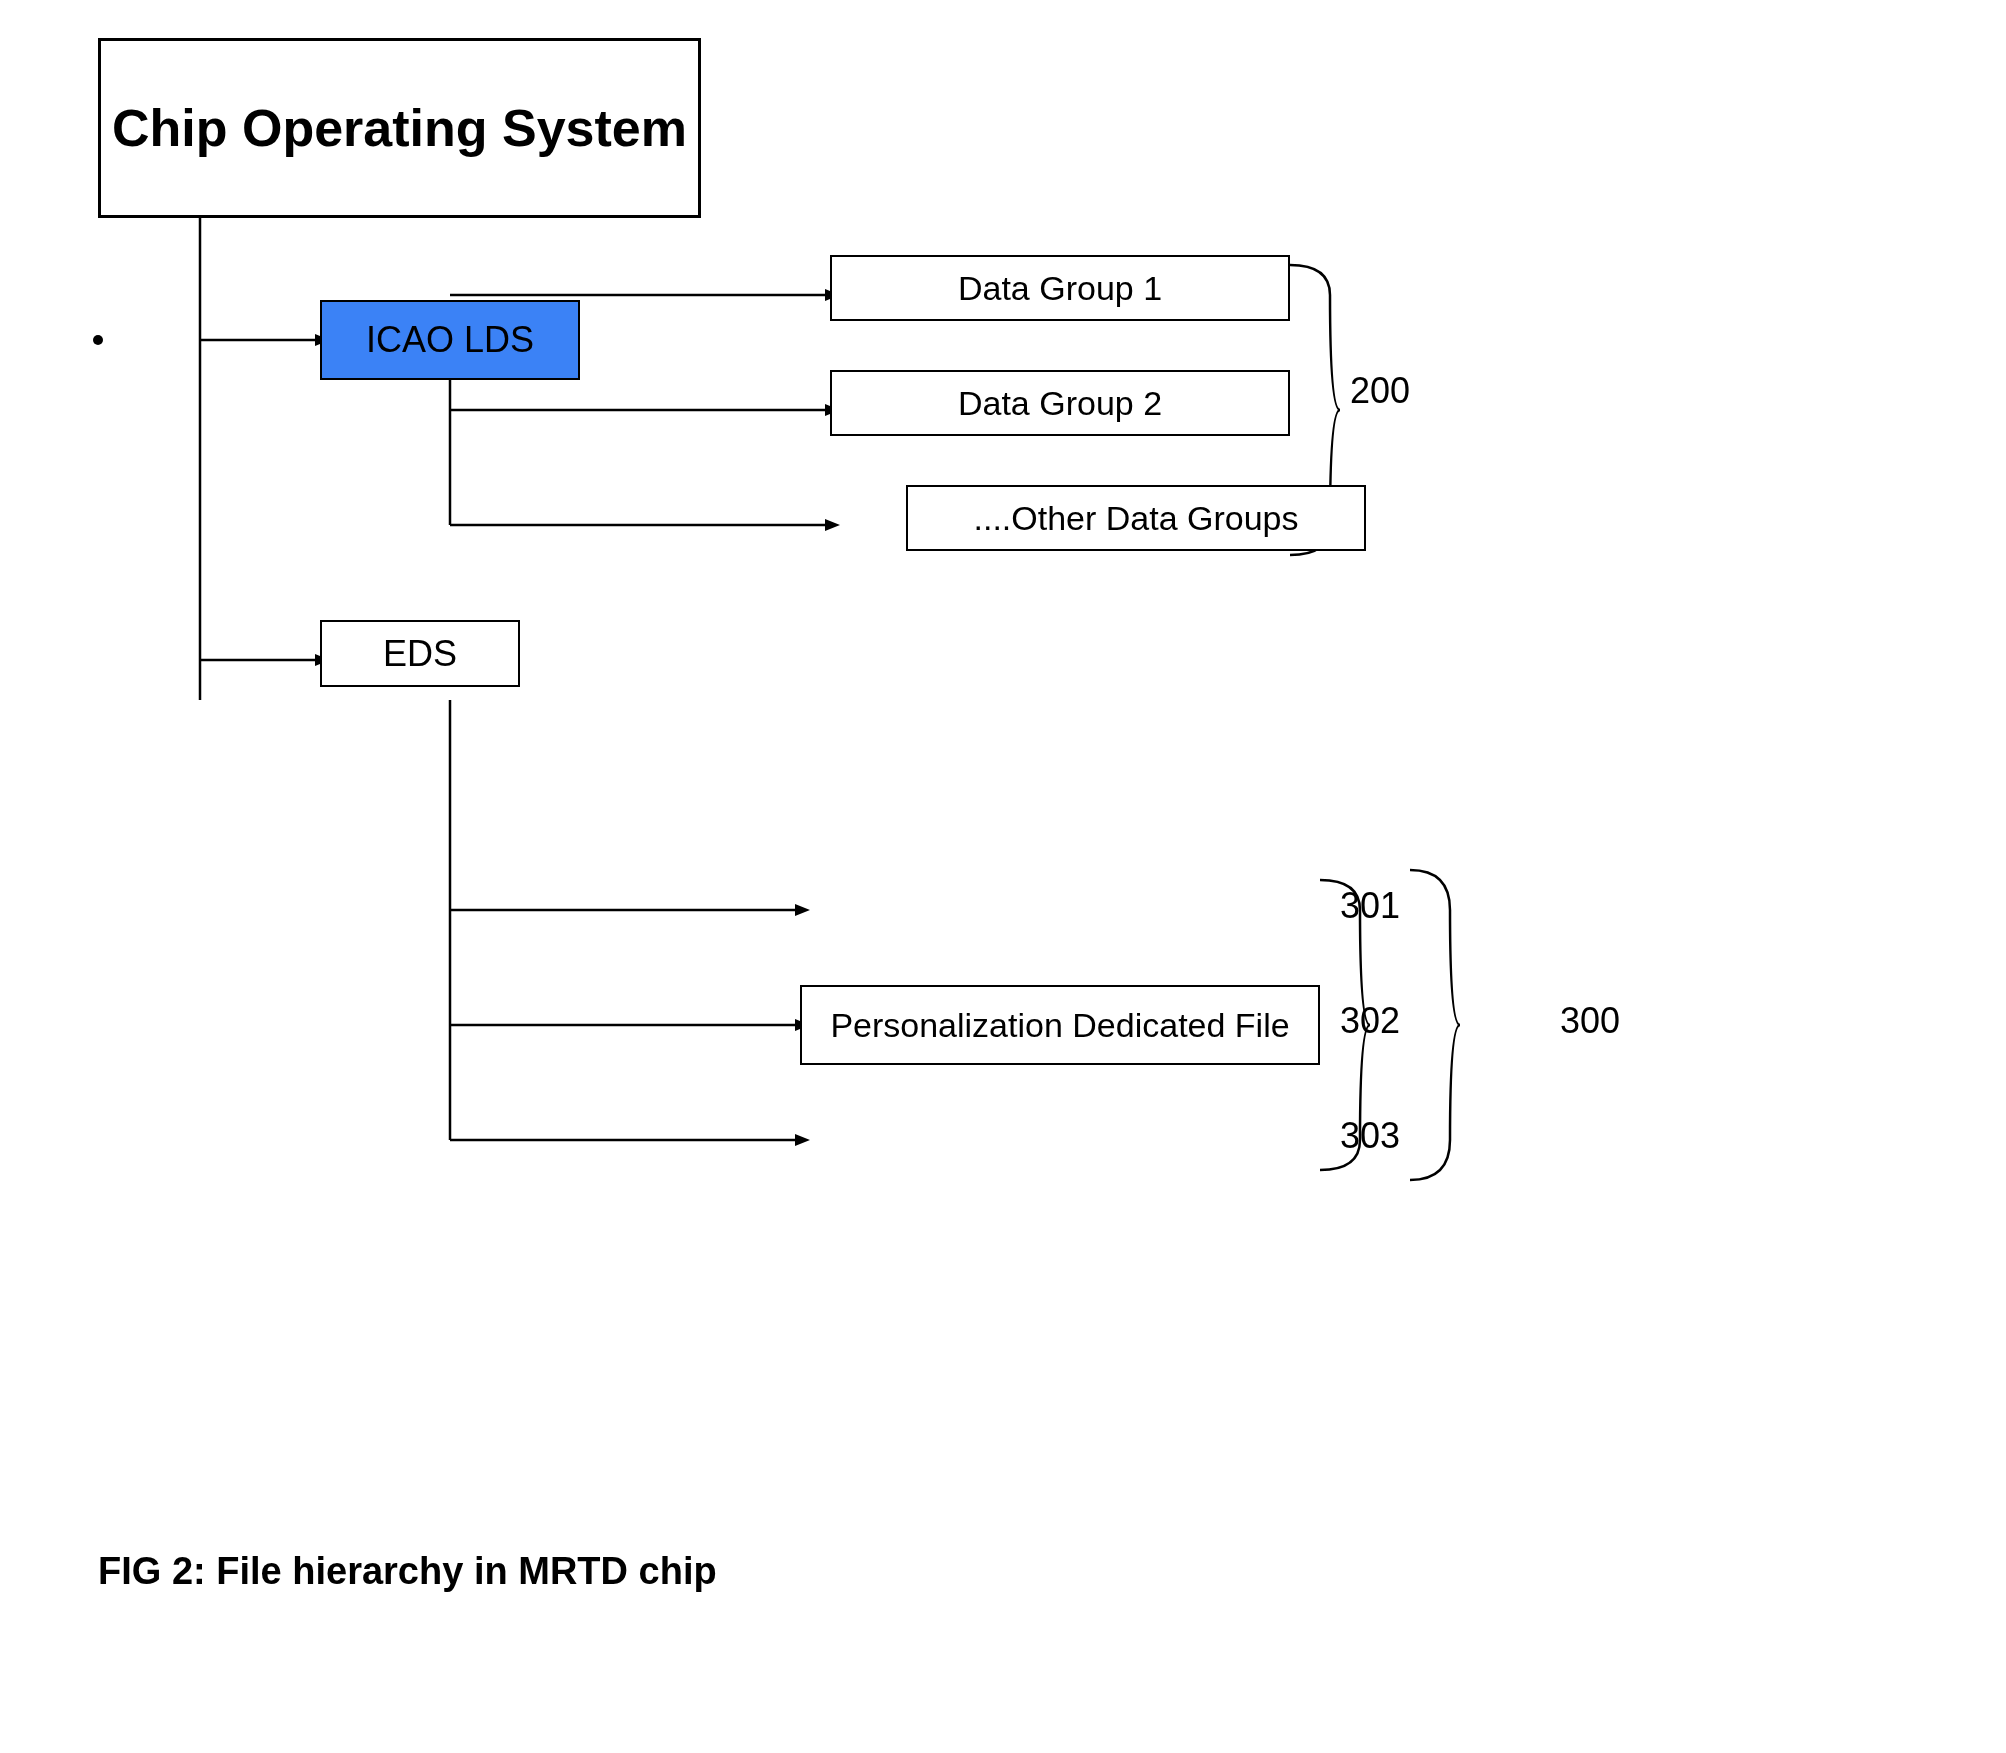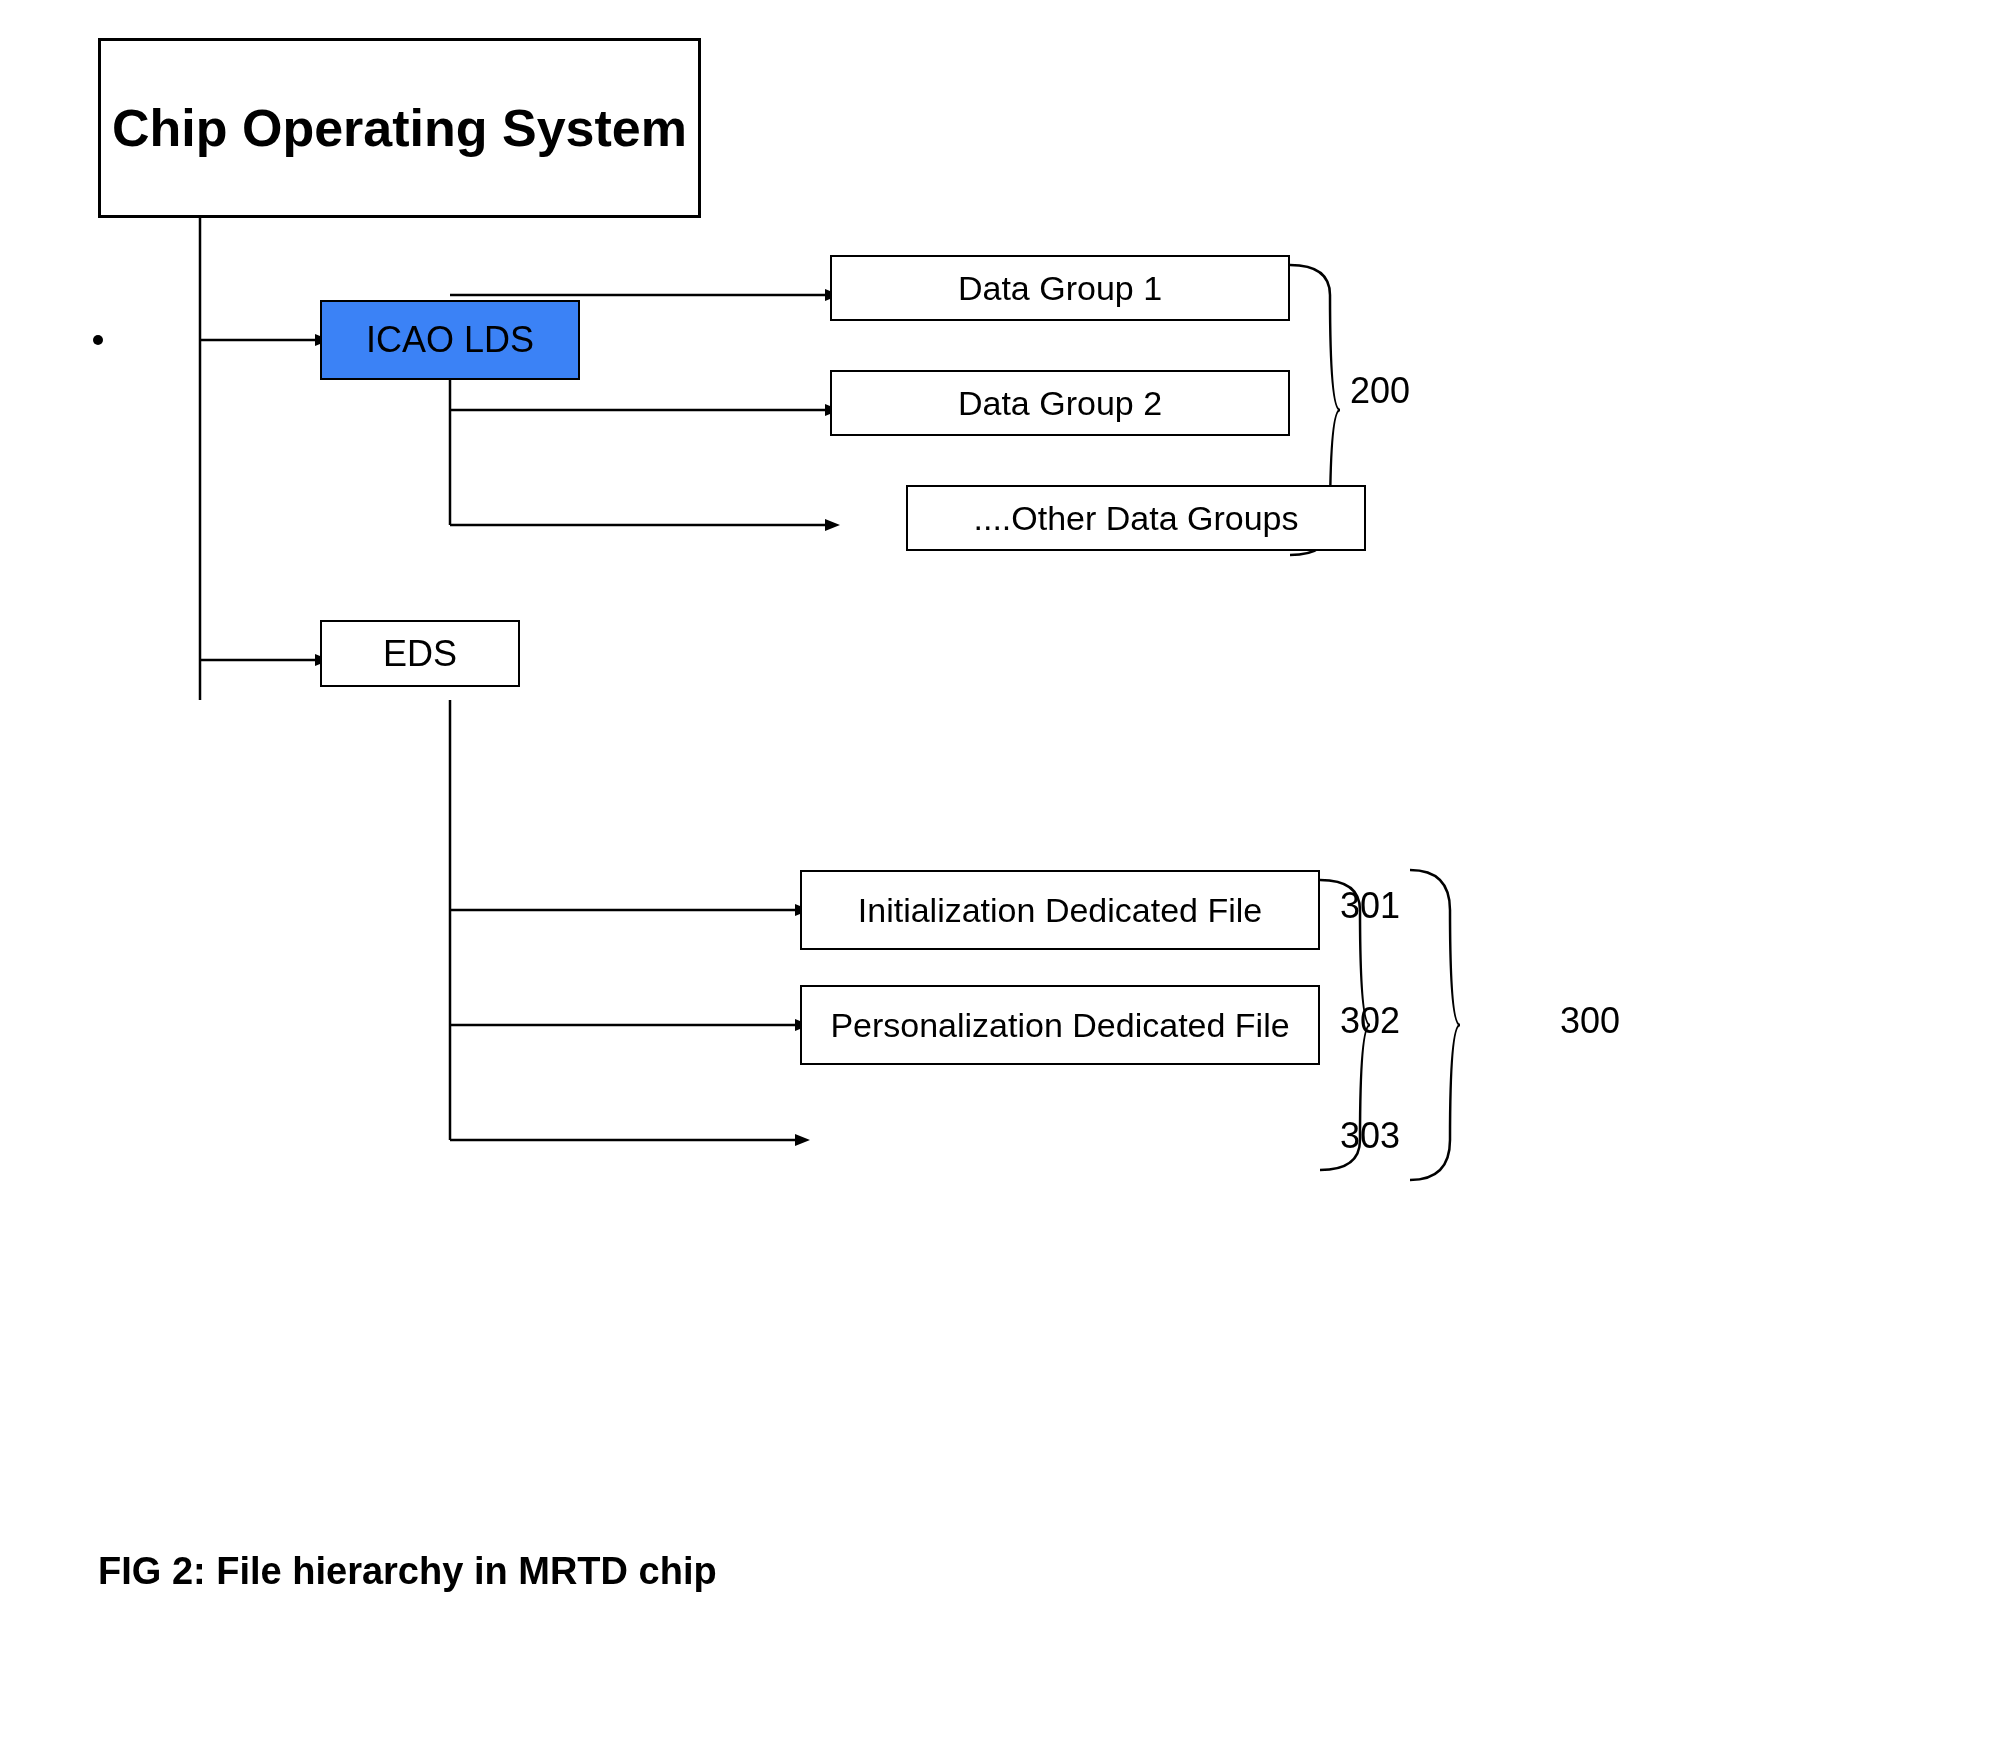--- a/index.html
+++ b/index.html
@@ -210,23 +210,20 @@
   </div>
 
   <div class="dg-box dg3">
     <span>....Other Data Groups</span>
   </div>
 
   <div class="label-200">
     <span>200</span>
   </div>
 
-  <div class="eds-sub-box init-box">
-    <span>Initialization Dedicated File</span>
-  </div>
 
   <div class="eds-sub-box personal-box">
     <span>Personalization Dedicated File</span>
   </div>
 
 
   <div class="label-301">
     <span>301</span>
   </div>
 

